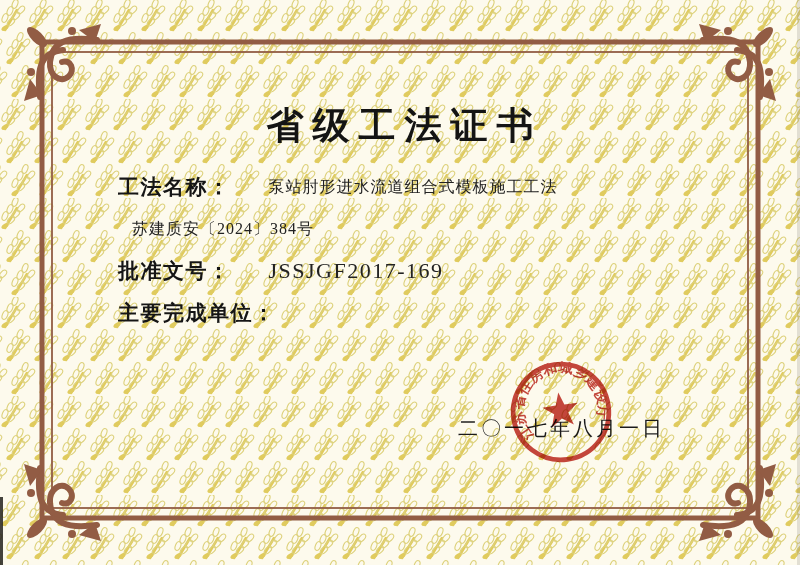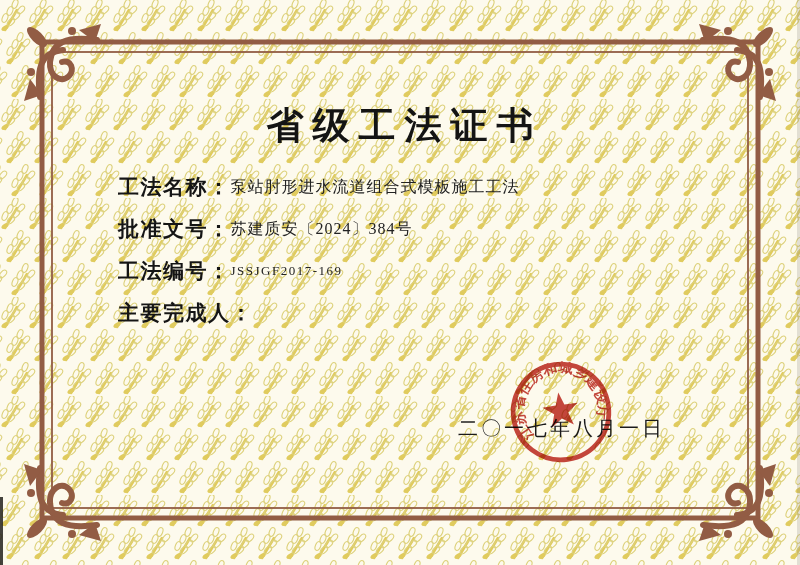--- a/index.html
+++ b/index.html
@@ -14,28 +14,28 @@
   .page svg.bg, .page svg.frame{position:absolute;left:0;top:0;}
   .content{position:absolute;left:0;top:0;width:800px;height:565px;}
   .title{
     position:absolute;top:101px;left:0;width:100%;
     margin:0;text-align:center;
     font-size:37px;font-weight:bold;letter-spacing:9px;
     padding-left:9px;box-sizing:border-box;
     color:#141414;
   }
   .rows{position:absolute;left:118px;top:166px;width:640px;}
-  .row{height:42px;display:flex;align-items:center;white-space:nowrap;}
+  .row{height:42px;display:flex;align-items:center;white-space:nowrap;gap:24px;}
   .row .label{
     font-size:21px;font-weight:bold;letter-spacing:1.5px;color:#151515;
   }
   .row .value{
-    font-size:16px;margin-left:0;letter-spacing:1px;color:#222;
+    font-size:16px;margin-left:14px;letter-spacing:1px;color:#222;
   }
-  .row .value.latin{font-size:13px;letter-spacing:1.5px;}
+  .row .value.latin{font-size:22px;letter-spacing:1.5px;}
   .date{
     position:absolute;left:458px;top:415px;
     font-size:20px;letter-spacing:3px;color:#1a1a1a;
     white-space:nowrap;
   }
   .seal{
     position:absolute;left:509px;top:360px;width:104px;height:104px;
     transform:rotate(-8deg);
     mix-blend-mode:multiply;opacity:.92;
   }
@@ -99,29 +99,28 @@
 
   <div class="content">
     <h1 class="title">省级工法证书</h1>
 
     <div class="rows">
       <div class="row">
         <span class="label">工法名称：</span>
         <span class="value">泵站肘形进水流道组合式模板施工工法</span>
       </div>
       <div class="row">
-        <span class="label">批准文号：</span>
         <span class="value">苏建质安〔2024〕384号</span>
       </div>
       <div class="row">
-        <span class="label">工法编号：</span>
+        <span class="label">批准文号：</span>
         <span class="value latin">JSSJGF2017-169</span>
       </div>
       <div class="row">
-        <span class="label">主要完成人：</span>
+        <span class="label">主要完成单位：</span>
       </div>
       <div class="row">
       </div>
     </div>
 
     <div class="date">二〇一七年八月一日</div>
   </div>
 
   <svg class="seal" viewBox="0 0 100 100" aria-hidden="true">
     <circle cx="50" cy="50" r="46" fill="none" stroke="#c0372e" stroke-width="4.5"></circle>

